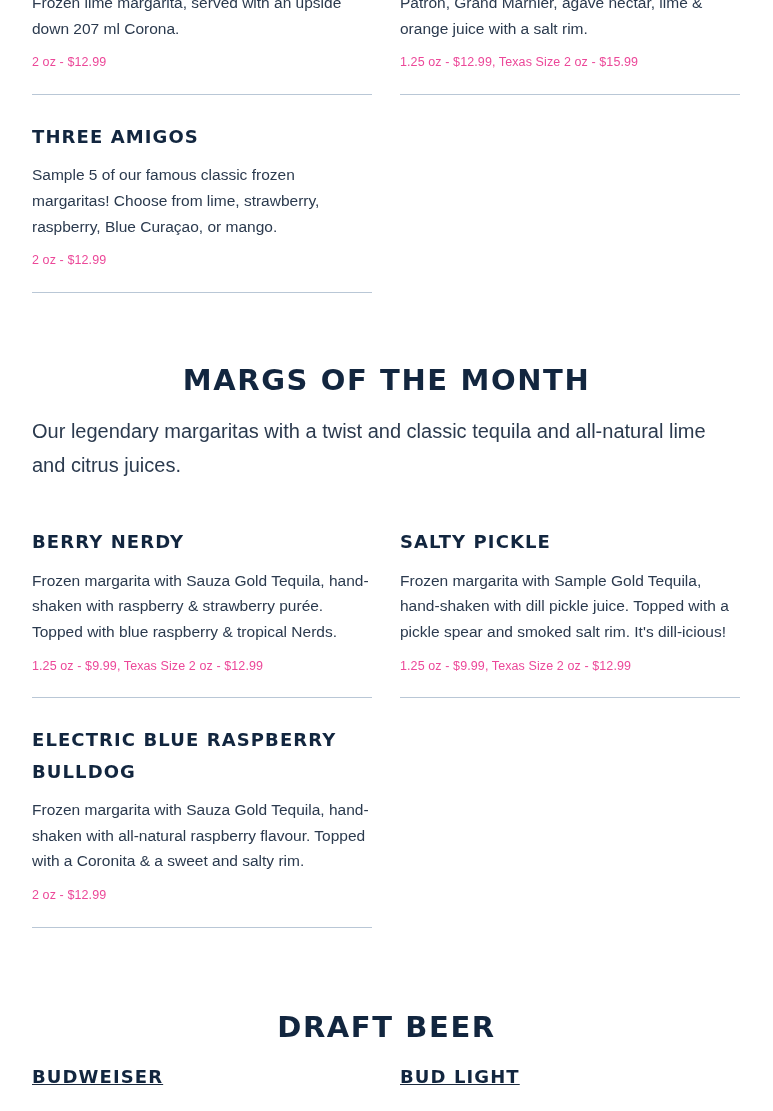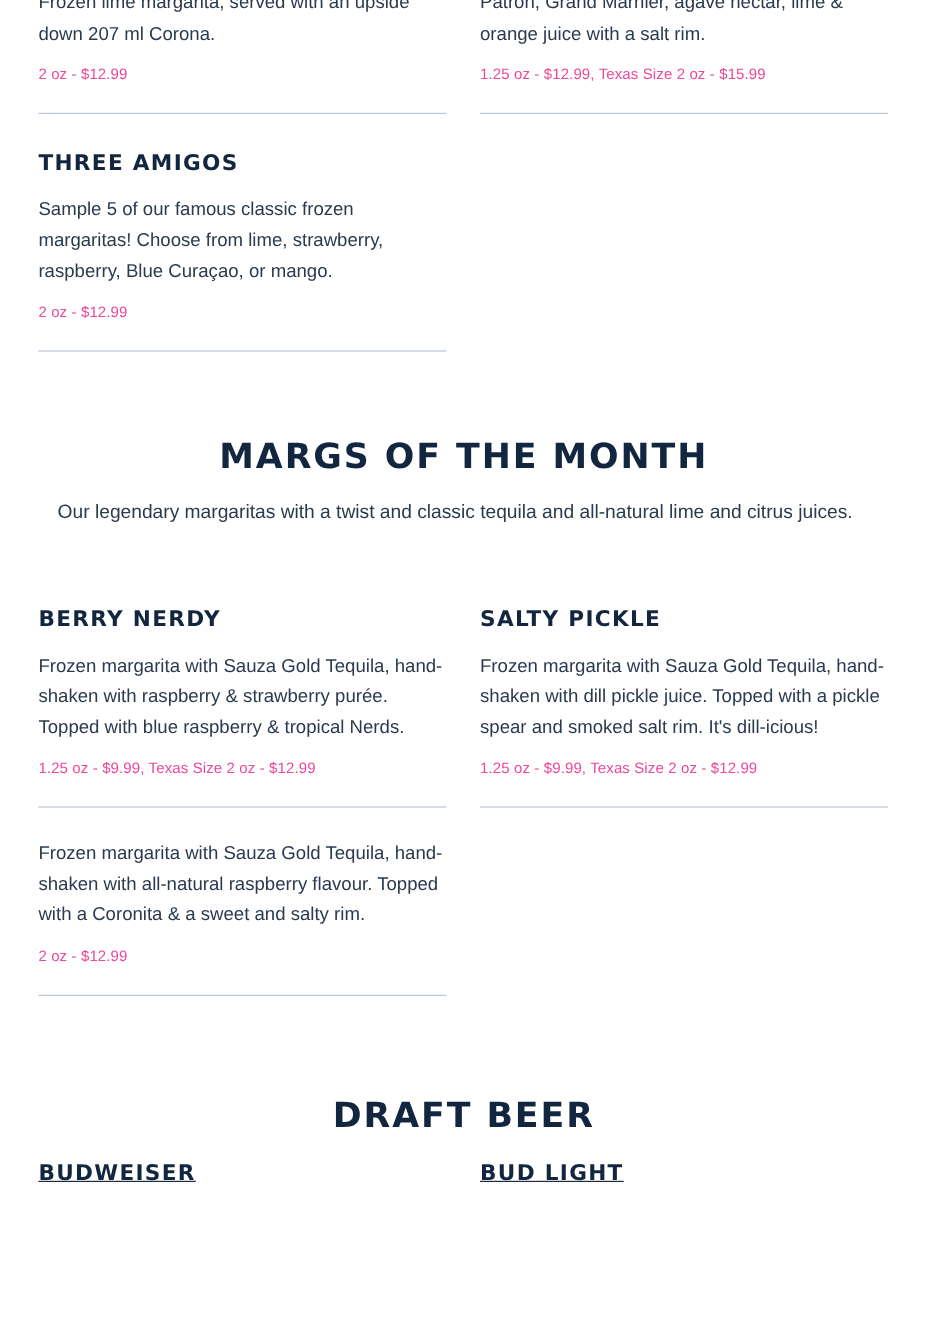--- a/index.html
+++ b/index.html
@@ -66,24 +66,24 @@
     font-weight: bold;
     font-size: 29px;
     letter-spacing: 1.6px;
     text-transform: uppercase;
     color: #12263f;
     margin: 0 0 16px 0;
     line-height: 1.2;
     text-align: center;
   }
   .section-sub {
-    font-size: 16px;
+    font-size: 20px;
     line-height: 1.72;
     color: #2b3a4e;
-    margin: 16px;
+    margin: 0;
     max-width: 700px;
   }
   .section-gap-top {
     height: 44px;
   }
   .section-gap-bottom {
     height: 44px;
   }
   .top-cut {
     
@@ -135,30 +135,31 @@
 
   <div class="grid">
     <div class="col">
       <div class="item">
         <h3 class="item-title">Berry Nerdy</h3>
         <p class="item-desc">Frozen margarita with Sauza Gold Tequila, hand-shaken with raspberry &amp; strawberry purée. Topped with blue raspberry &amp; tropical Nerds.</p>
         <p class="item-price">1.25 oz - $9.99, Texas Size 2 oz - $12.99</p>
       </div>
       <hr class="divider">
       <div class="item">
+        <h3 class="item-title">Electric Blue Raspberry Bulldog</h3>
         <p class="item-desc">Frozen margarita with Sauza Gold Tequila, hand-shaken with all-natural raspberry flavour. Topped with a Coronita &amp; a sweet and salty rim.</p>
         <p class="item-price">2 oz - $12.99</p>
       </div>
       <hr class="divider">
     </div>
 
     <div class="col">
       <div class="item">
         <h3 class="item-title">Salty Pickle</h3>
-        <p class="item-desc">Frozen margarita with Sauza Gold Tequila, hand-shaken with dill pickle juice. Topped with a pickle spear and smoked salt rim. It's dill-icious!</p>
+        <p class="item-desc">Frozen margarita with Sample Gold Tequila, hand-shaken with dill pickle juice. Topped with a pickle spear and smoked salt rim. It's dill-icious!</p>
         <p class="item-price">1.25 oz - $9.99, Texas Size 2 oz - $12.99</p>
       </div>
       <hr class="divider">
     </div>
   </div>
 
   <div class="beer-head">
     <h2 class="section-title">Draft Beer</h2>
   </div>
 

